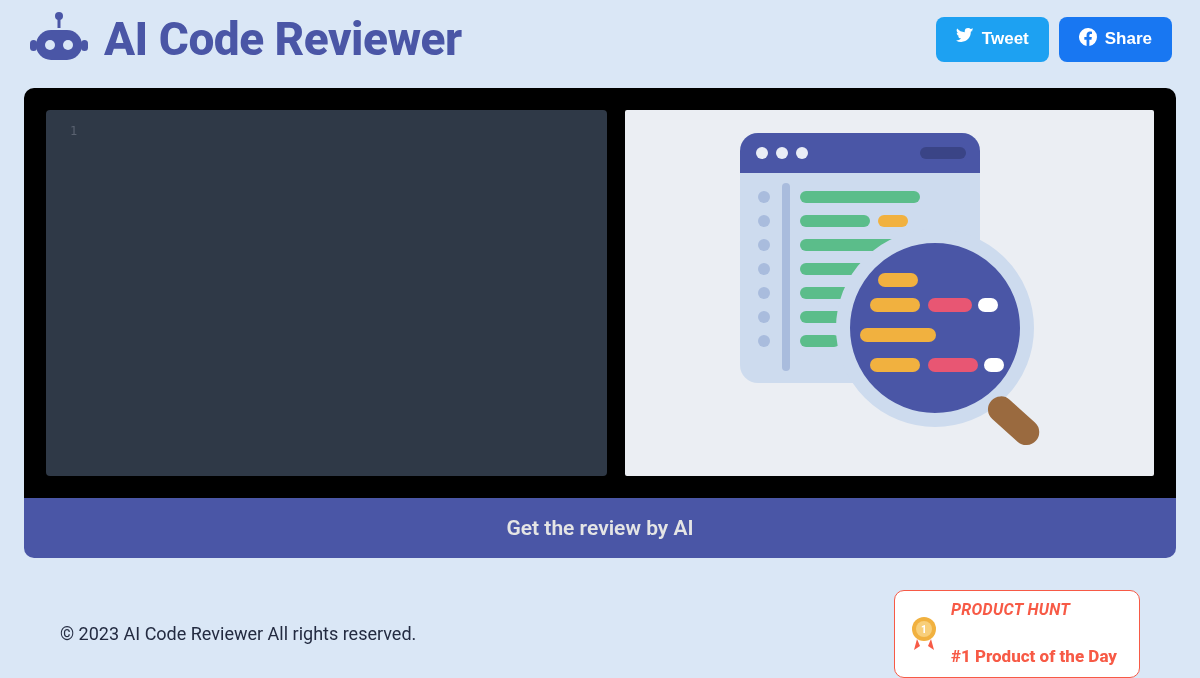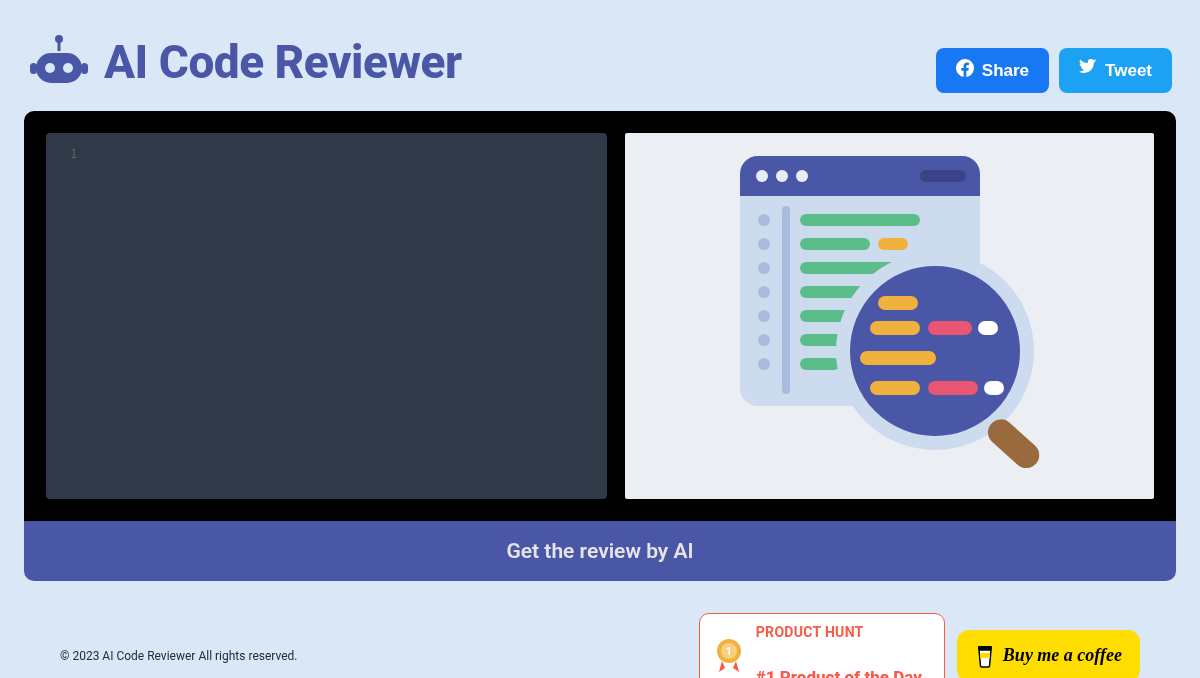--- a/index.html
+++ b/index.html
@@ -5,24 +5,23 @@
 * { margin: 0; padding: 0; box-sizing: border-box; }
 body {
   background: #dae7f6;
   font-family: -apple-system, BlinkMacSystemFont, 'Segoe UI', Roboto, Arial, sans-serif;
   width: 1200px;
   height: 678px;
   overflow: hidden;
 }
 .header {
   display: flex;
-  align-items: flex-end;
+  align-items: center;
   justify-content: space-between;
   padding: 8px 28px 18px 28px;
-  margin-top: 23px;
 }
 .logo-wrap {
   display: flex;
   align-items: center;
   gap: 14px;
 }
 .logo-icon {
   width: 62px;
   height: 62px;
   position: relative;
@@ -108,40 +107,40 @@
   cursor: pointer;
 }
 .footer {
   display: flex;
   align-items: center;
   justify-content: space-between;
   padding: 32px 60px 0 60px;
 }
 .copyright {
   color: #232b41;
-  font-size: 12px;
+  font-size: 18px;
 }
 .footer-right {
   display: flex;
   gap: 12px;
   align-items: center;
 }
 .ph-badge {
   background: #fff;
   border: 1px solid #f75a46;
   border-radius: 10px;
   padding: 10px 22px 10px 14px;
   display: flex;
   align-items: center;
   gap: 12px;
   cursor: pointer;
 }
 .ph-medal { width: 30px; height: 36px; }
 .ph-text { display: flex; flex-direction: column; line-height: 1.15; }
-.ph-small { font-size: 14px; font-weight: 700; color: #f75a46; letter-spacing: 0.3px; }
+.ph-small { font-size: 16px; font-weight: 700; color: #f75a46; letter-spacing: 0.3px; font-style: italic; }
 .ph-big { font-size: 17px; font-weight: 800; color: #f75a46; margin-top: 28px; }
 .bmc {
   background: #ffdd00;
   border-radius: 12px;
   padding: 14px 18px;
   display: flex;
   align-items: center;
   gap: 8px;
   font-family: 'Comic Sans MS', cursive;
   font-weight: 600;
@@ -164,35 +163,35 @@
         <rect x="8" y="22" width="46" height="30" rx="15" fill="#4a56a6"></rect>
         <circle cx="22" cy="37" r="5" fill="#dae7f6"></circle>
         <circle cx="40" cy="37" r="5" fill="#dae7f6"></circle>
         <rect x="2" y="32" width="7" height="11" rx="3.5" fill="#4a56a6"></rect>
         <rect x="53" y="32" width="7" height="11" rx="3.5" fill="#4a56a6"></rect>
       </svg>
     </span>
     <h1 class="app-title">AI Code Reviewer</h1>
   </div>
   <div class="share-btns">
+    <button class="btn btn-tw">
+      <span>
+        <svg viewBox="0 0 24 24">
+            <path d="M23 3a10.9 10.9 0 01-3.14 1.53A4.48 4.48 0 0022.4.36a9 9 0 01-2.86 1.1A4.48 4.48 0 0016.1 0a4.5 4.5 0 00-4.5 4.5c0 .35.04.7.12 1.03A12.8 12.8 0 011.64.83 4.5 4.5 0 003 6.86a4.4 4.4 0 01-2-.56v.06a4.5 4.5 0 003.6 4.42 4.5 4.5 0 01-2 .08 4.5 4.5 0 004.2 3.13A9 9 0 010 16.5a12.7 12.7 0 006.9 2c8.3 0 12.8-6.86 12.8-12.8l-.01-.58A9.1 9.1 0 0023 3z"></path>
+          </svg>
+      </span>
+      <span>Tweet</span>
+    </button>
     <button class="btn btn-fb">
       <span>
         <svg viewBox="0 0 24 24">
             <path d="M24 12a12 12 0 10-13.9 11.9v-8.4H7.1V12h3V9.4c0-3 1.8-4.6 4.5-4.6 1.3 0 2.7.2 2.7.2v2.9h-1.5c-1.5 0-2 .9-2 1.9V12h3.3l-.5 3.5h-2.8v8.4A12 12 0 0024 12z"></path>
           </svg>
       </span>
       <span>Share</span>
-    </button>
-    <button class="btn btn-tw">
-      <span>
-        <svg viewBox="0 0 24 24">
-            <path d="M23 3a10.9 10.9 0 01-3.14 1.53A4.48 4.48 0 0022.4.36a9 9 0 01-2.86 1.1A4.48 4.48 0 0016.1 0a4.5 4.5 0 00-4.5 4.5c0 .35.04.7.12 1.03A12.8 12.8 0 011.64.83 4.5 4.5 0 003 6.86a4.4 4.4 0 01-2-.56v.06a4.5 4.5 0 003.6 4.42 4.5 4.5 0 01-2 .08 4.5 4.5 0 004.2 3.13A9 9 0 010 16.5a12.7 12.7 0 006.9 2c8.3 0 12.8-6.86 12.8-12.8l-.01-.58A9.1 9.1 0 0023 3z"></path>
-          </svg>
-      </span>
-      <span>Tweet</span>
     </button>
   </div>
 </div>
 
 <div class="main-wrap">
   <div class="main-panel">
     <div class="code-editor">
       <span class="line-number">1</span>
     </div>
     <div class="preview">
@@ -258,24 +257,14 @@
           <text x="15" y="17" text-anchor="middle" font-size="10" font-weight="800" fill="#fff">1</text>
           <path d="M8 23 L5 34 L11 30 Z" fill="#f75a46"></path>
           <path d="M22 23 L25 34 L19 30 Z" fill="#f75a46"></path>
         </svg>
       </span>
       <div class="ph-text">
         <span class="ph-small">PRODUCT HUNT</span>
         <span class="ph-big">#1 Product of the Day</span>
       </div>
     </div>
-    <div class="bmc">
-      <span class="cup">
-        <svg viewBox="0 0 20 24">
-          <rect x="3" y="2" width="14" height="4" rx="1" fill="#000"></rect>
-          <path d="M4 6 L16 6 L14.5 22 Q14.5 23 13 23 L7 23 Q5.5 23 5.5 22 Z" fill="#fff" stroke="#000" stroke-width="1.5"></path>
-          <rect x="5" y="9" width="10" height="5" fill="#ffdd00"></rect>
-        </svg>
-      </span>
-      <span>Buy me a coffee</span>
-    </div>
   </div>
 </div>
 
 </body></html>

